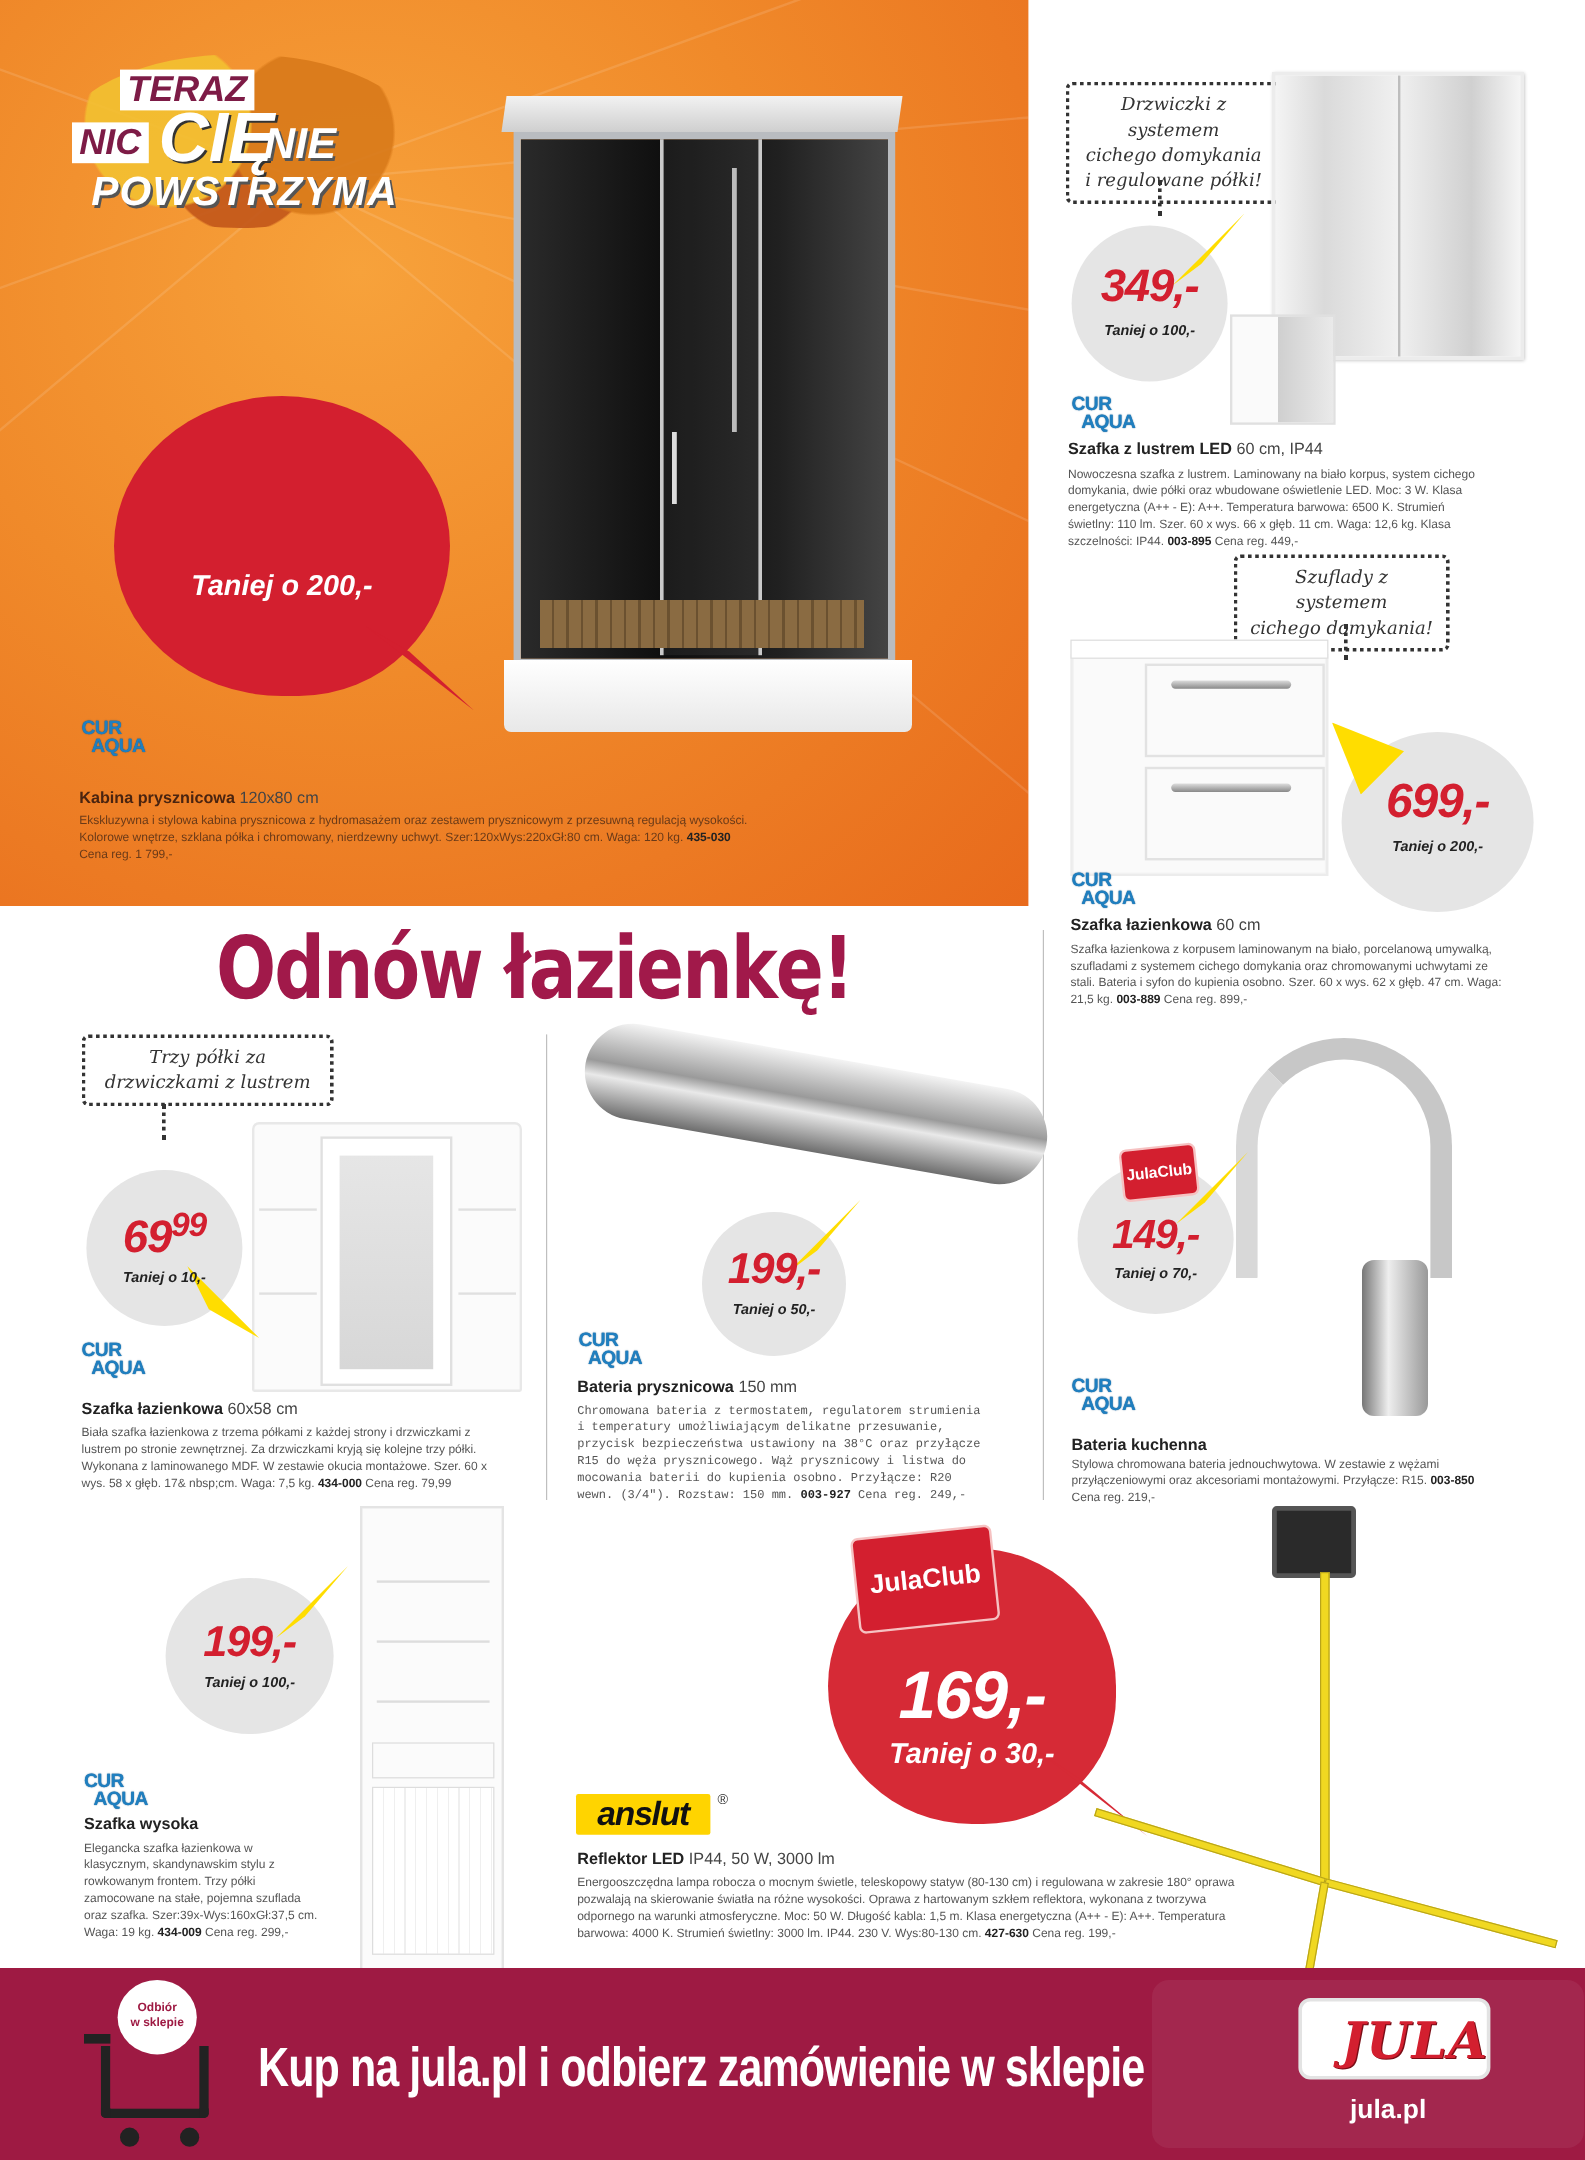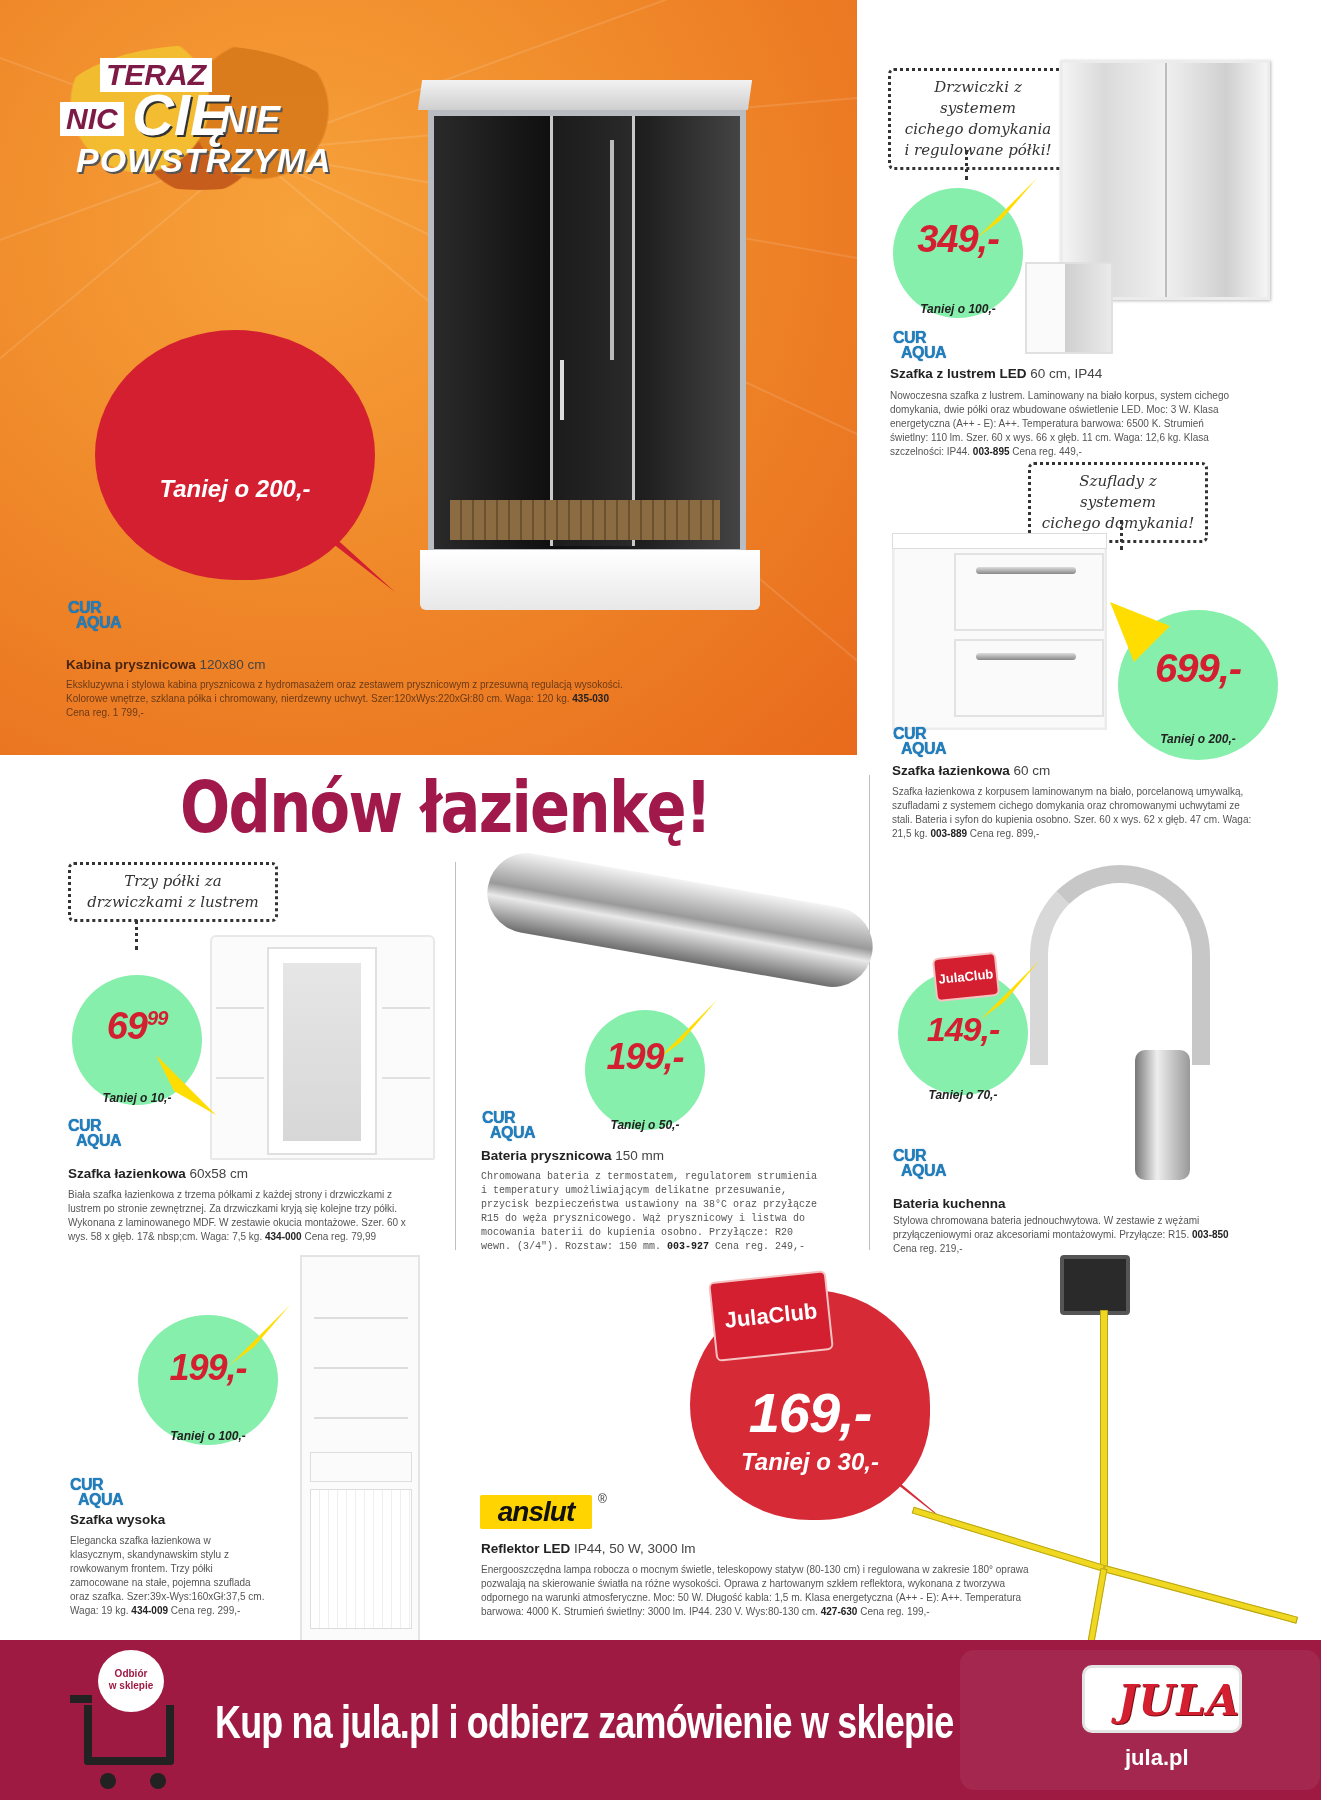--- a/index.html
+++ b/index.html
@@ -44,24 +44,24 @@
 
   .prod-title { font-size: 13.5px; color: #222; white-space: nowrap; }
   .prod-title b { font-weight: bold; }
   .prod-title .spec { font-weight: normal; color: #444; }
   .prod-desc { font-size: 10px; line-height: 14px; color: #555; }
   .prod-desc b { color: #222; }
   .hero .prod-title, .hero .prod-desc { color: #4a2410; }
   .hero .prod-desc { color: #6a3a18; }
 
   
-  .ybubble { background: #86efac; border-radius: 50% 50% 50% 50%; }
+  .ybubble { background: #e5e5e5; border-radius: 50% 50% 50% 50%; }
   .ybubble .tail { position: absolute; width: 60px; height: 60px; background: #ffdd00; }
   .price-red { position: absolute; width: 100%; text-align: center; color: #d31f2f; font-weight: bold; font-style: italic; letter-spacing: -1px; }
-  .price-note { position: absolute; width: 100%; text-align: center; color: #222; font-weight: bold; font-style: italic; font-size: 12px; margin-top: 34px; }
+  .price-note { position: absolute; width: 100%; text-align: center; color: #222; font-weight: bold; font-style: italic; font-size: 12px; }
 
   
   .note { border: 3px dotted #333; border-radius: 6px; font-family: "DejaVu Serif", serif; font-style: italic; color: #333; font-size: 15px; line-height: 21px; text-align: center; padding: 6px 8px; background: transparent; }
   .note-tail { position: absolute; width: 3px; height: 30px; border-left: 3px dotted #333; }
 
   
   .mirror-cab { left: 1060px; top: 60px; width: 210px; height: 240px; background: linear-gradient(90deg,#f4f4f4,#dadada 20%,#f0f0f0 50%,#d0d0d0 80%,#f5f5f5); border: 3px solid #ececec; box-shadow: 1px 1px 3px #bbb; }
   .mirror-cab::after { content: ""; position: absolute; left: 50%; top: 0; width: 2px; height: 100%; background: #bdbdbd; }
   .mirror-small { left: 1025px; top: 262px; width: 88px; height: 92px; background: linear-gradient(90deg,#fafafa 0 45%,#cfcfcf 45%,#eaeaea); border: 2px solid #e0e0e0; }
 
@@ -237,21 +237,21 @@
   <div class="shelf" style="left:4px; top:140px;"></div>
   <div class="shelf" style="left:170px; top:70px;"></div>
   <div class="shelf" style="left:170px; top:140px;"></div>
   <div class="door">
       <div class="glass"></div>
     </div>
 </div>
 <div class="abs ybubble" style="left:72px; top:975px; width:130px; height:130px;">
   <div class="tail" style="right:-14px; bottom:-10px; clip-path:polygon(0 0, 100% 100%, 30% 60%);"></div>
   <div class="price-red" style="top:30px; font-size:38px;">
-    <span>69</span><sup style="font-size:20px;">99</sup>
+    <span>69</span><sup style="font-size:28px;">99</sup>
   </div>
   <div class="price-note" style="top:82px;">Taniej o 10,-</div>
 </div>
 <div class="abs logo-curaqua" style="left:68px; top:1118px;">
   <span>CUR</span>
     <span>AQUA</span>
 </div>
 <div class="abs prod-title" style="left:68px; top:1166px;">
   <b>Szafka łazienkowa</b> <span class="spec">60x58 cm</span>
 </div>

